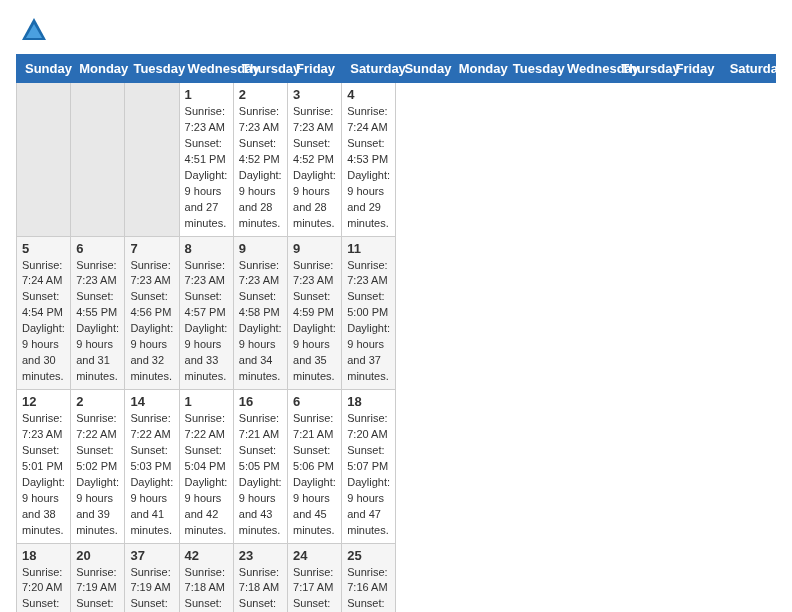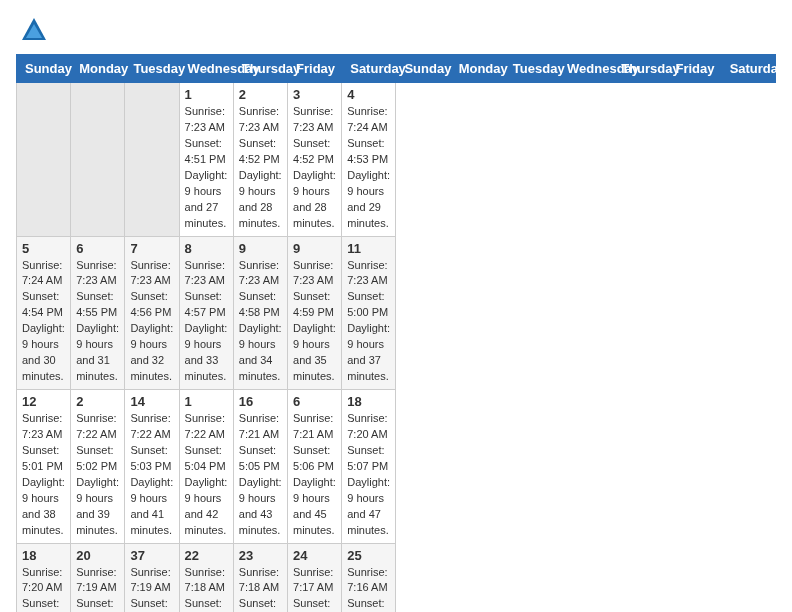--- a/index.html
+++ b/index.html
@@ -222,21 +222,21 @@
         </td>
         <td>
           <span class="day-num">20</span>
           <div class="day-info">Sunrise: 7:19 AM<br>Sunset: 5:10 PM<br>Daylight: 9 hours and 50 minutes.</div>
         </td>
         <td>
           <span class="day-num">37</span>
           <div class="day-info">Sunrise: 7:19 AM<br>Sunset: 5:11 PM<br>Daylight: 9 hours and 51 minutes.</div>
         </td>
         <td>
-          <span class="day-num">22</span>
+          <span class="day-num">42</span>
           <div class="day-info">Sunrise: 7:18 AM<br>Sunset: 5:12 PM<br>Daylight: 9 hours and 53 minutes.</div>
         </td>
         <td>
           <span class="day-num">23</span>
           <div class="day-info">Sunrise: 7:18 AM<br>Sunset: 5:13 PM<br>Daylight: 9 hours and 55 minutes.</div>
         </td>
         <td>
           <span class="day-num">24</span>
           <div class="day-info">Sunrise: 7:17 AM<br>Sunset: 5:14 PM<br>Daylight: 9 hours and 57 minutes.</div>
         </td>

